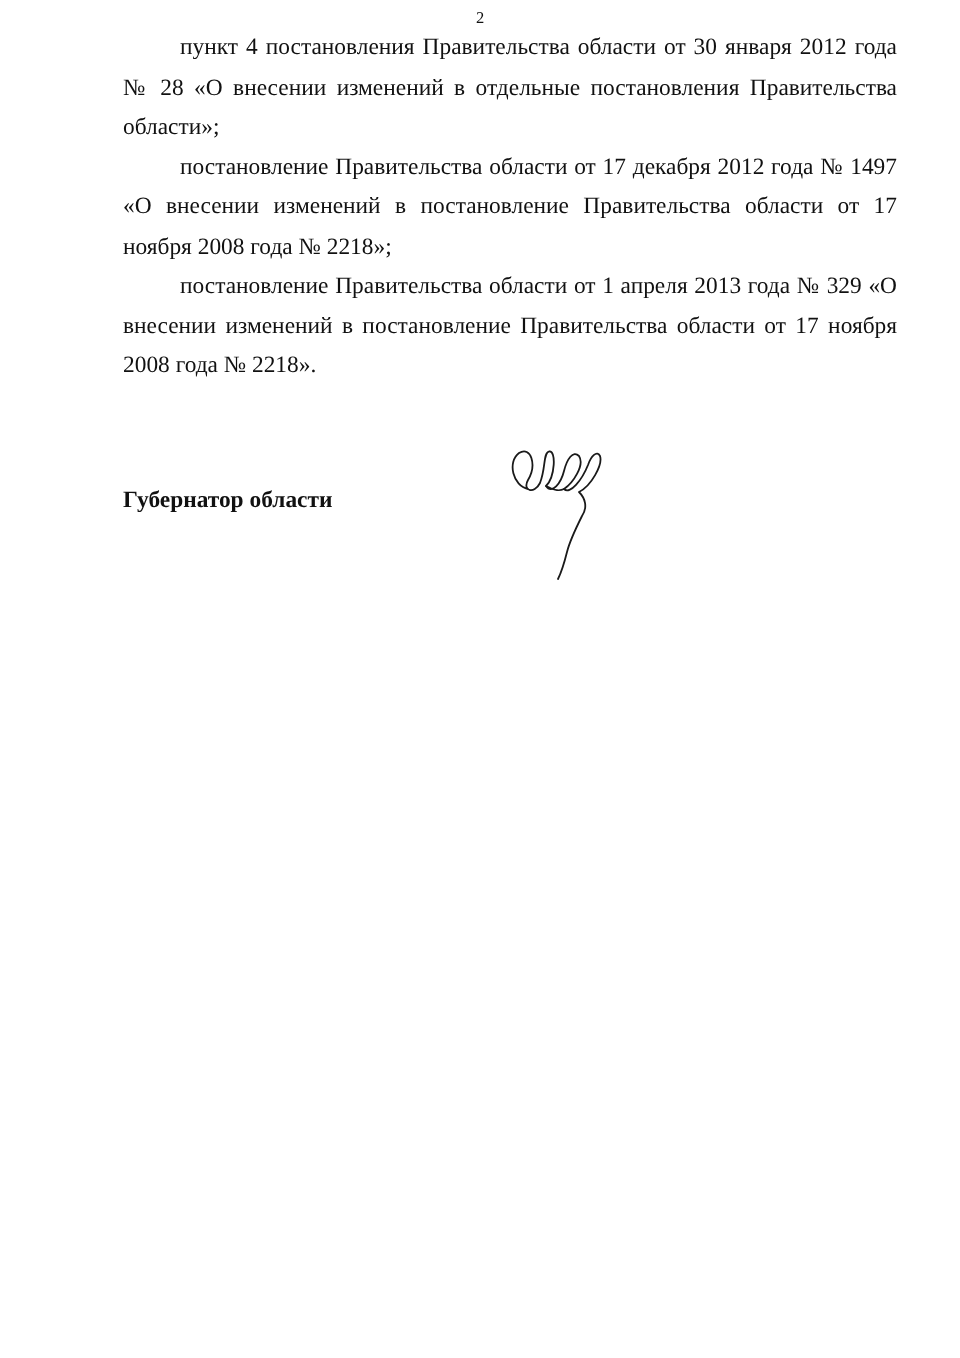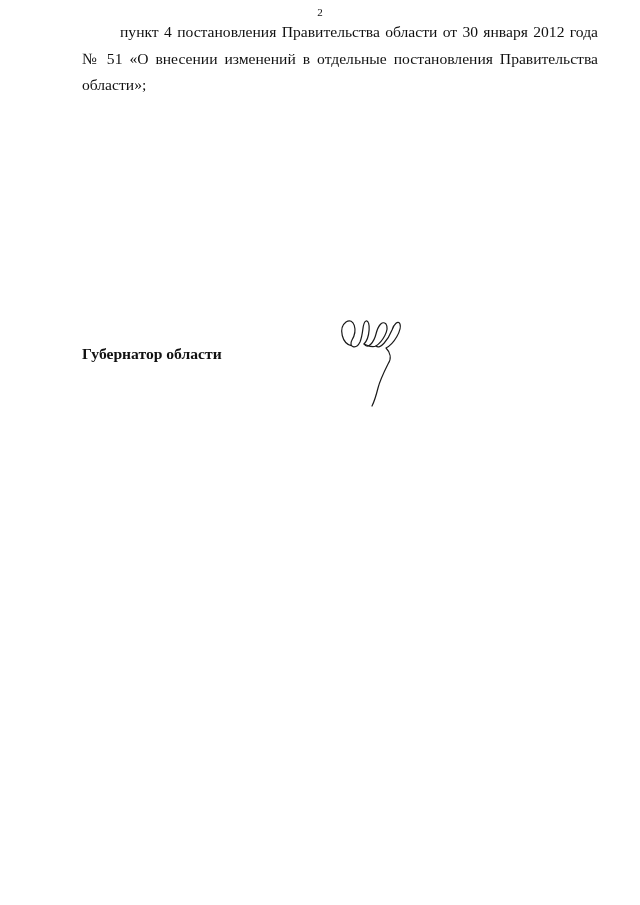--- a/index.html
+++ b/index.html
@@ -33,21 +33,21 @@
       line-height: 26.5px;
     }
     .para {
       margin: 0;
       text-indent: 38px;
       text-align: justify;
       text-align-last: left;
     }
     .signature-row {
       position: absolute;
-      top: 316px;
+      top: 296px;
       left: 82px;
       width: 516px;
       height: 100px;
       text-align: right;
     }
     .sig-title {
       position: absolute;
       left: 0;
       top: 28px;
       font-weight: bold;
@@ -69,21 +69,23 @@
       width: 80px;
       height: 95px;
     }
   </style>
 </head>
 <body>
 
 <div class="page-number">2</div>
 
 <div class="body-text">
-  <p class="para">пункт 4 постановления Правительства области от 30 января 2012 года № 51 «О внесении изменений в отдельные постановления Правительства области»;</p>
+  <p class="para">пункт 4 постановления Правительства области от 30 января 2012 года № 28 «О внесении изменений в отдельные постановления Правительства области»;</p>
+  <p class="para">постановление Правительства области от 17 декабря 2012 года № 1497 «О внесении изменений в постановление Правительства области от 17 ноября 2008 года № 2218»;</p>
+  <p class="para">постановление Правительства области от 1 апреля 2013 года № 329 «О внесении изменений в постановление Правительства области от 17 ноября 2008 года № 2218».</p>
 </div>
 
 <div class="signature-row">
   <div class="sig-title">Губернатор области</div>
   <svg class="signature" viewBox="0 0 80 95" xmlns="http://www.w3.org/2000/svg">
     <path d="M18 30 C 8 28, 4 12, 12 6 C 20 1, 24 14, 18 24 C 14 31, 22 34, 26 26 C 30 16, 28 6, 32 5 C 37 4, 36 22, 30 28 C 34 34, 40 26, 42 18 C 44 10, 48 4, 52 8 C 56 14, 48 26, 42 30 C 46 34, 54 24, 58 14 C 60 8, 64 4, 66 8 C 68 14, 60 28, 52 32 C 56 36, 58 42, 54 48 C 50 56, 46 64, 44 72 C 42 80, 40 86, 38 90" fill="none" stroke="#1a1a1a" stroke-width="1.2" stroke-linecap="round" stroke-linejoin="round"></path>
     <path d="M30 28 C 34 30, 38 32, 42 30" fill="none" stroke="#1a1a1a" stroke-width="1.1" stroke-linecap="round"></path>
   </svg>
 </div>
 

